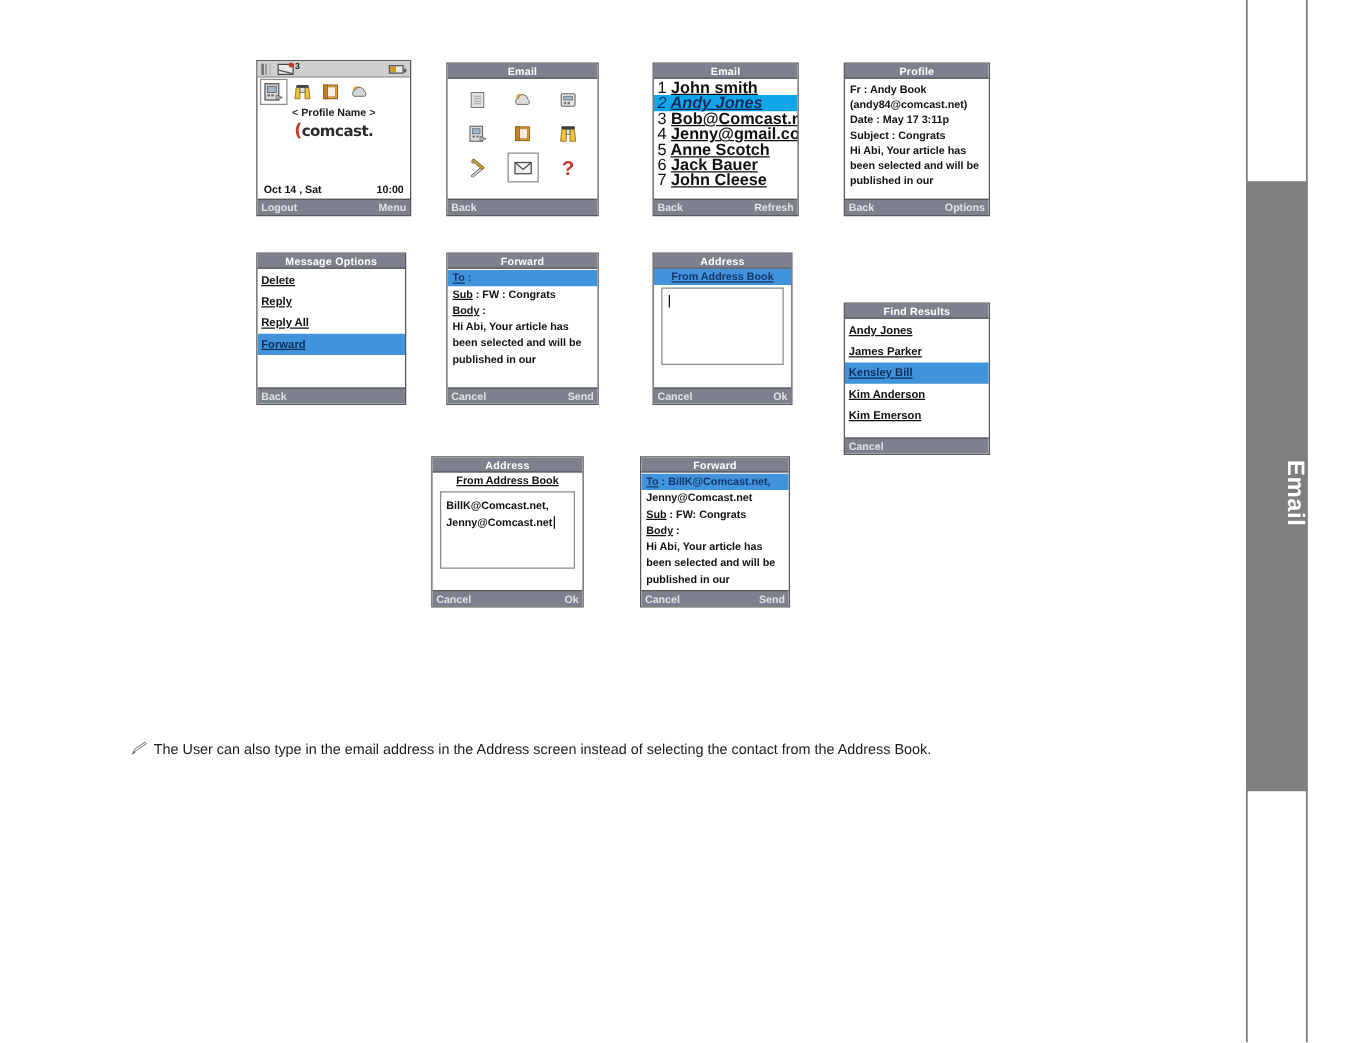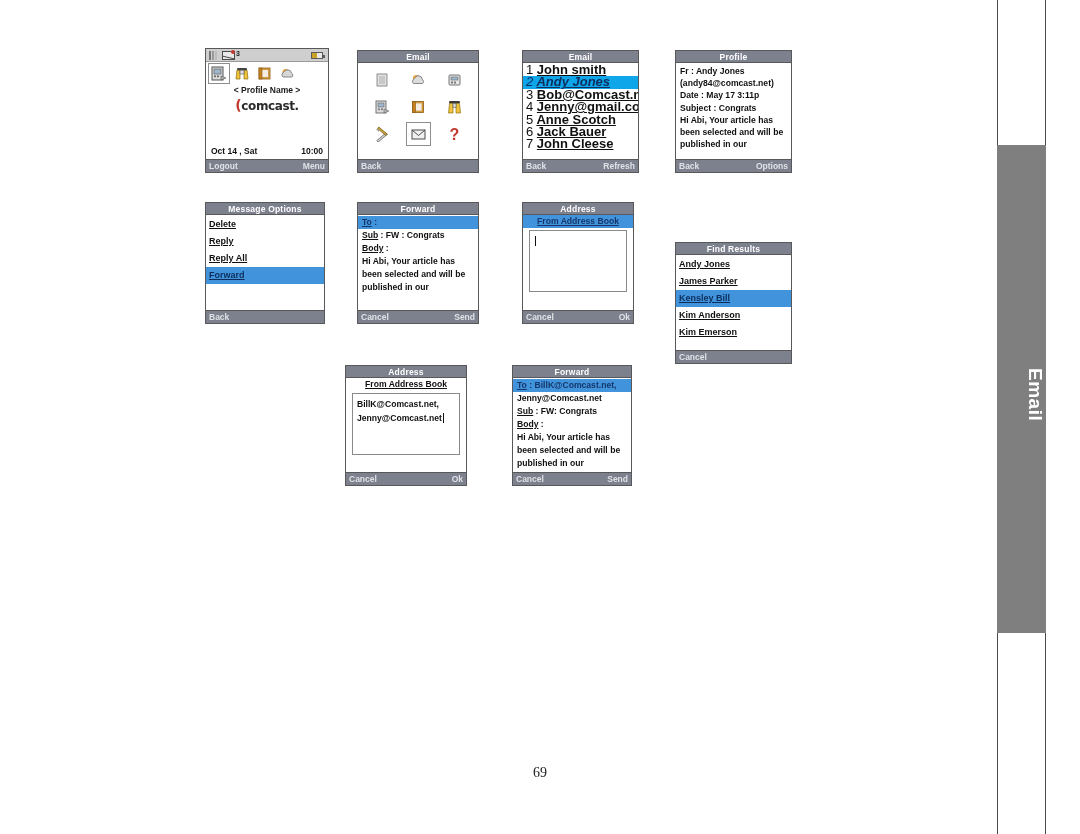--- a/index.html
+++ b/index.html
@@ -441,21 +441,21 @@
     </div>
     <div class="softbar">
       <span class="sk-left">Back</span>
       <span class="sk-right">Refresh</span>
     </div>
   </div>
 
   <div class="phone" style="left:675px; top:50px; width:117px; height:123px;">
     <div class="titlebar">Profile</div>
     <div class="msgtext">
-      <div>Fr : Andy Jones</div>
+      <div>Fr : Andy Book</div>
       <div>(andy84@comcast.net)</div>
       <div>Date : May 17 3:11p</div>
       <div>Subject : Congrats</div>
       <div>Hi Abi,  Your article has</div>
       <div>been selected and will be</div>
       <div>published in our</div>
     </div>
     <div class="softbar">
       <span class="sk-left">Back</span>
       <span class="sk-right">Options</span>
@@ -555,16 +555,24 @@
       <div class="fwd-line">Hi Abi,  Your article has</div>
       <div class="fwd-line">been selected and will be</div>
       <div class="fwd-line">published in our</div>
     </div>
     <div class="softbar">
       <span class="sk-left">Cancel</span>
       <span class="sk-right">Send</span>
     </div>
   </div>
 
-
-  <div id="pagenum">69</div>
+  <div id="note">
+    <span id="note-icon">
+      <svg width="13" height="11" viewBox="0 0 13 11">
+        <path d="M1 10 L3 6 L11 0.8 L12 2 L4 7.5 Z" fill="none" stroke="#6a6a6a" stroke-width="0.8"></path>
+        <path d="M1 10 L3.4 8.6" stroke="#6a6a6a" stroke-width="0.8"></path>
+      </svg>
+    </span>
+    <span>The User can also type in the email address in the Address screen instead of selecting the contact from the Address Book.</span>
+  </div>
+
 
 </div>
 
 </body></html>

